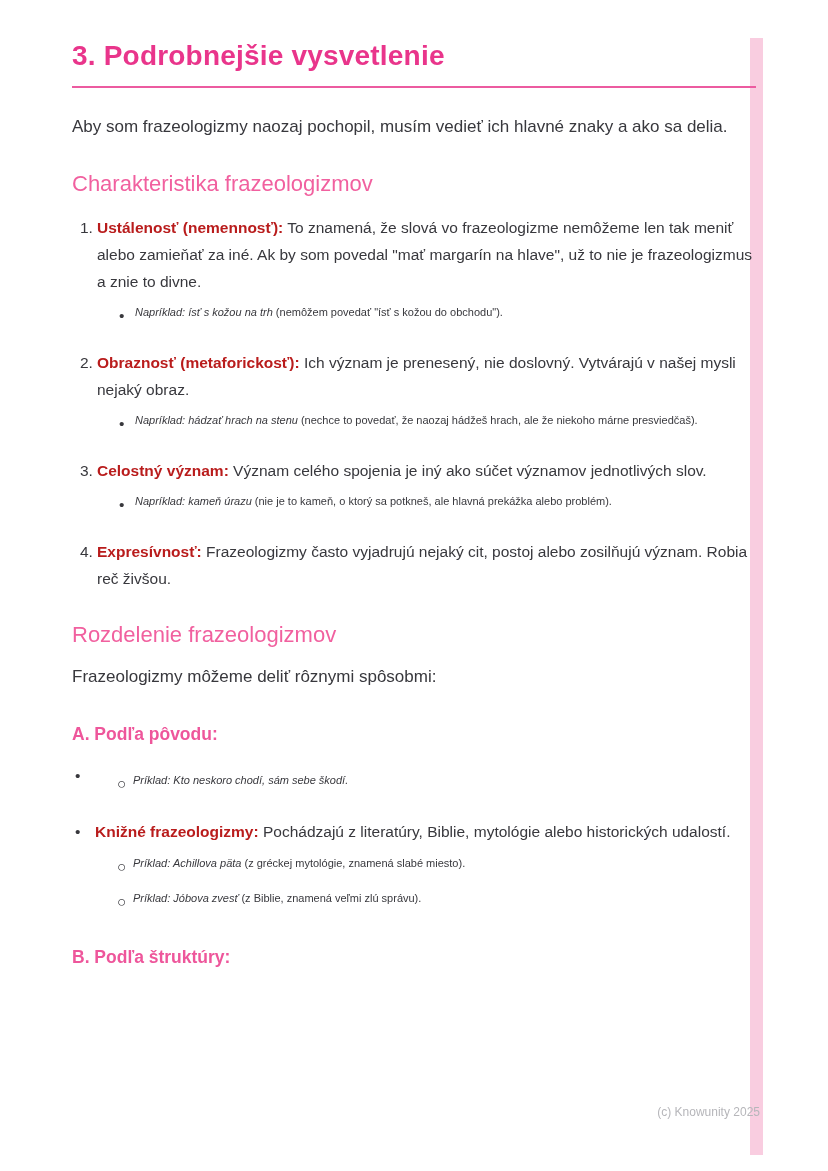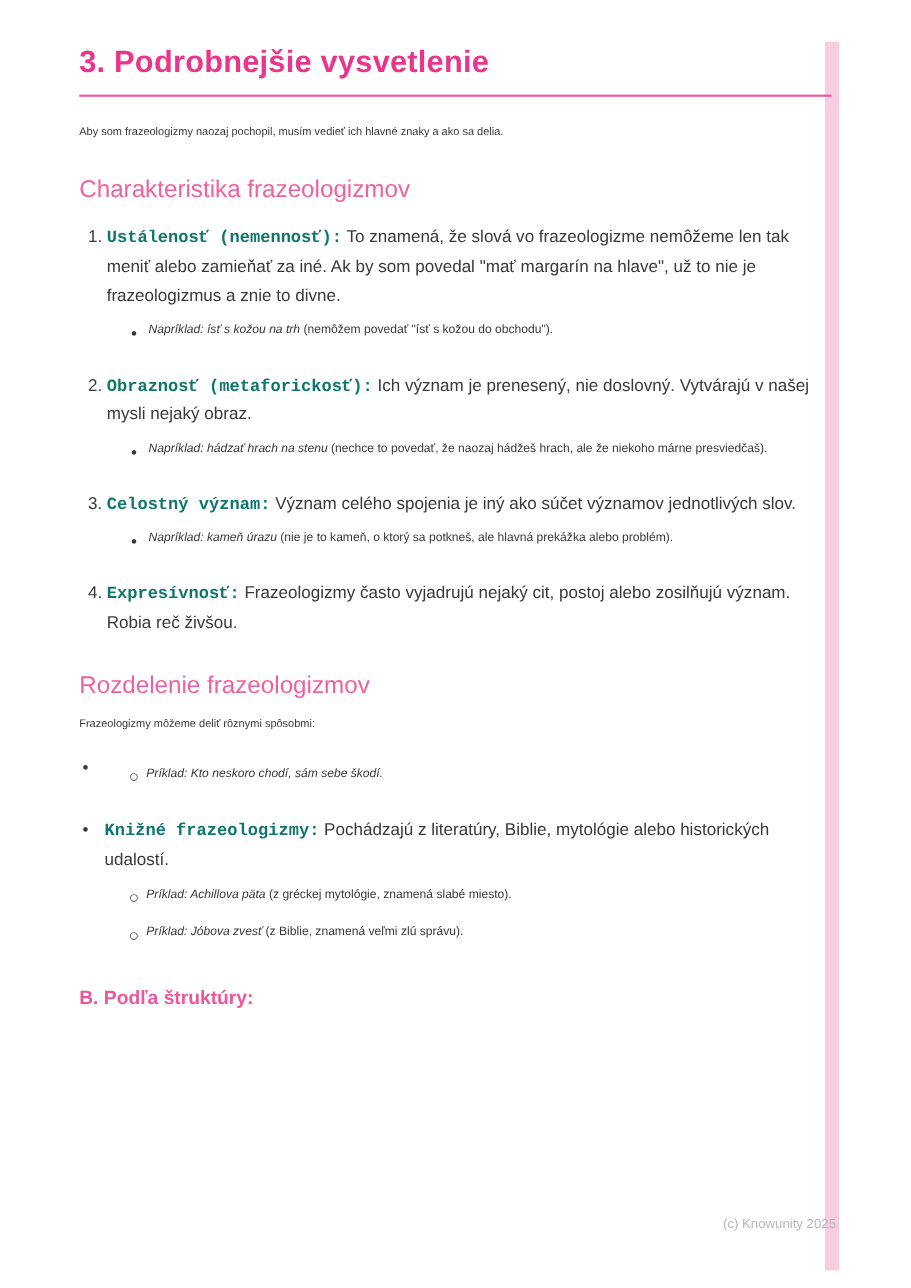--- a/index.html
+++ b/index.html
@@ -42,21 +42,21 @@
 
   .title-rule {
     height: 2px;
     background: #ec5ba0;
     border: none;
     margin: 0 0 24px 0;
   }
 
   p.body-text {
     margin: 0;
-    font-size: 10px;
+    font-size: 17px;
     line-height: 1.72;
   }
 
   h2.section-heading {
     font-size: 22px;
     font-weight: 400;
     color: #f1609f;
     margin: 30px 0 14px 0;
   }
 
@@ -84,21 +84,21 @@
     width: 20px;
     margin-left: 3px;
     font-size: 15.5px;
     line-height: 1.72;
   }
 
   .li-body { flex: 1; min-width: 0; }
 
   .li-text { margin: 0; font-size: 15.5px; line-height: 1.72; }
 
-  strong.lead { font-weight: 700; color: #0f766e; font-family: Liberation Mono, monospace; }
+  strong.lead { font-weight: 700; color: #b91c1c; }
 
   .sub { display: flex; margin-top: 8px; }
   .sub .marker {
     flex: none;
     width: 16px;
     margin-left: 22px;
     font-size: 15.5px;
     line-height: 1.72;
   }
   .sub-text { margin: 0; font-size: 11px; line-height: 1.72; }
@@ -170,20 +170,21 @@
           <p class="li-text"><strong class="lead">Expresívnosť:</strong><span> Frazeologizmy často vyjadrujú nejaký cit, postoj alebo zosilňujú význam. Robia reč živšou.</span></p>
         </div>
       </div>
 
     </div>
 
     <h2 class="section-heading">Rozdelenie frazeologizmov</h2>
 
     <p class="body-text">Frazeologizmy môžeme deliť rôznymi spôsobmi:</p>
 
+    <h3 class="sub-heading">A. Podľa pôvodu:</h3>
 
     <div class="list">
 
       <div class="uli">
         <span class="bullet">•</span>
         <div class="li-body">
           <div class="sub">
             <span class="marker">○</span>
             <p class="sub-text"><em>Príklad: Kto neskoro chodí, sám sebe škodí.</em><span></span></p>
           </div>

